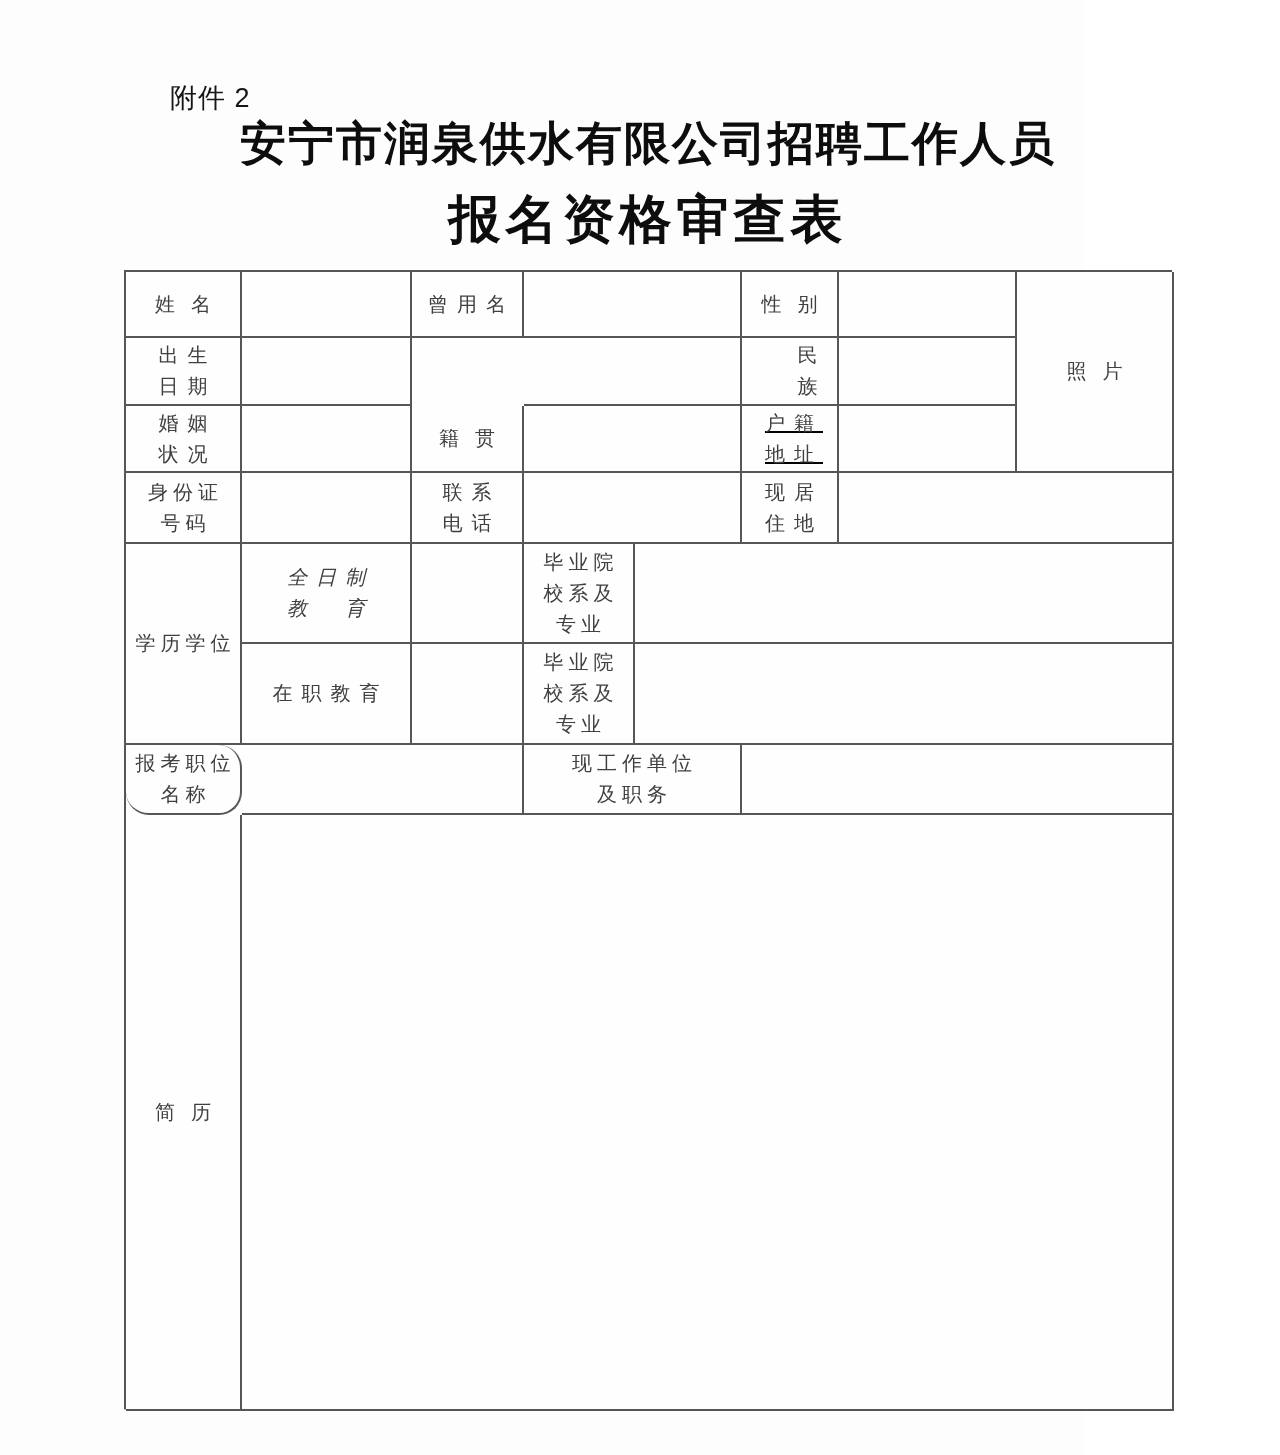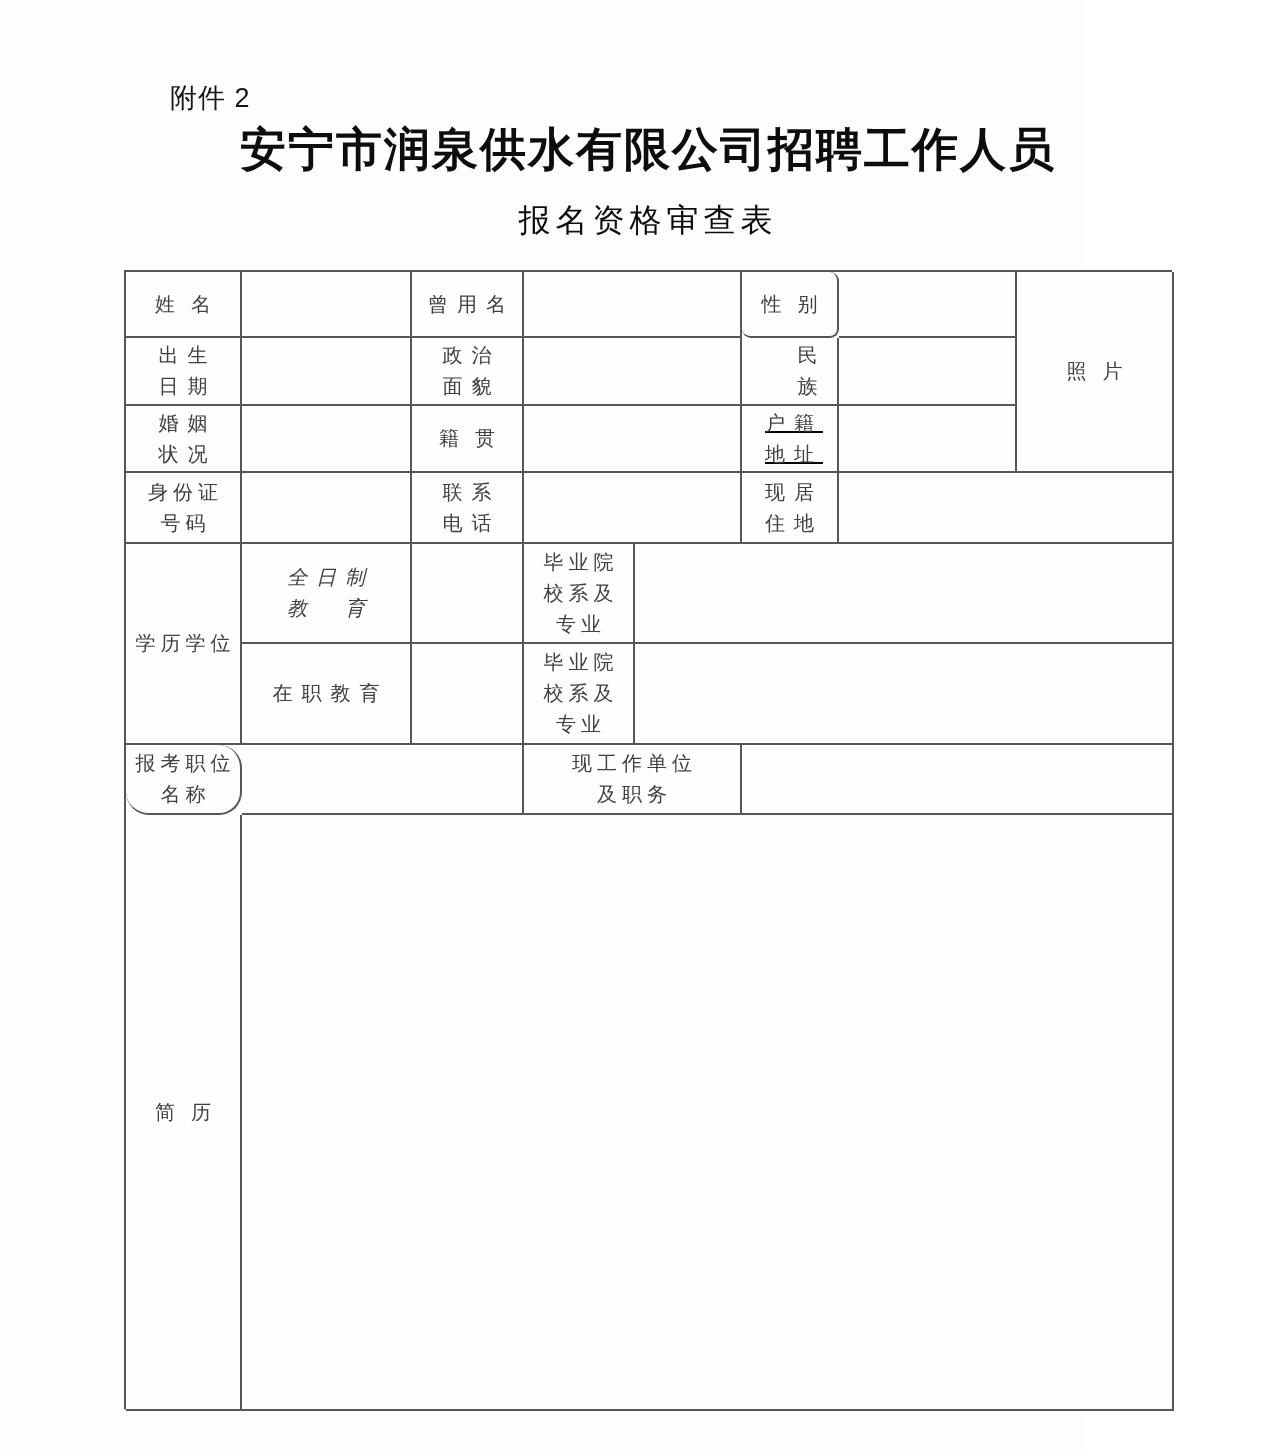--- a/index.html
+++ b/index.html
@@ -22,37 +22,37 @@
     left: 170px;
     top: 80px;
     font-family: "Liberation Sans", sans-serif;
     font-size: 27px;
     color: #161616;
     letter-spacing: 1px;
   }
   .titles {
     position: absolute;
     left: 124px;
-    top: 120px;
+    top: 114px;
     width: 1048px;
     text-align: center;
     color: #0d0d0d;
   }
   .title-1 {
     font-size: 46px;
     font-weight: bold;
     letter-spacing: 2px;
     line-height: 60px;
   }
   .title-2 {
-    font-size: 32px;
-    font-weight: normal;
+    font-size: 52px;
+    font-weight: bold;
     letter-spacing: 5px;
     line-height: 56px;
-    margin-top: 12px;
+    margin-top: 18px;
   }
   .form-table {
     position: absolute;
     left: 124px;
     top: 270px;
     width: 1048px;
     height: 1139px;
     display: grid;
     grid-template-columns: 116px 170px 112px 111px 107px 97px 178px 157px;
     grid-template-rows: 66px 68px 67px 71px 100px 101px 70px 596px;
@@ -77,21 +77,21 @@
     line-height: 31px;
     letter-spacing: 9px;
     padding-left: 9px;
   }
   .lbl.wide  { letter-spacing: 16px; padding-left: 16px; }
   .lbl.tight { letter-spacing: 5px;  padding-left: 5px; }
   .val { font-size: 20px; color: #333; }
   
   .c-name-l   { grid-area: 1/1/2/2; } .c-name-v   { grid-area: 1/2/2/3; }
   .c-form-l   { grid-area: 1/3/2/4; } .c-form-v   { grid-area: 1/4/2/6; }
-  .c-gend-l   { grid-area: 1/6/2/7; border-radius: 9px; } .c-gend-v   { grid-area: 1/7/2/8; }
+  .c-gend-l   { grid-area: 1/6/2/7; } .c-gend-v   { grid-area: 1/7/2/8; }
   .c-photo    { grid-area: 1/8/4/9; }
   .c-birt-l   { grid-area: 2/1/3/2; } .c-birt-v   { grid-area: 2/2/3/3; }
   .c-poli-l   { grid-area: 2/3/3/4; } .c-poli-v   { grid-area: 2/4/3/6; }
   .c-ethn-l   { grid-area: 2/6/3/7; padding-left: 36px; } .c-ethn-v   { grid-area: 2/7/3/8; }
   .c-mari-l   { grid-area: 3/1/4/2; } .c-mari-v   { grid-area: 3/2/4/3; }
   .c-nati-l   { grid-area: 3/3/4/4; } .c-nati-v   { grid-area: 3/4/4/6; }
   .c-hous-l   { grid-area: 3/6/4/7; text-decoration: underline; } .c-hous-v   { grid-area: 3/7/4/8; }
   .c-idnum-l  { grid-area: 4/1/5/2; } .c-idnum-v  { grid-area: 4/2/5/3; }
   .c-phone-l  { grid-area: 4/3/5/4; } .c-phone-v  { grid-area: 4/4/5/6; }
   .c-resi-l   { grid-area: 4/6/5/7; } .c-resi-v   { grid-area: 4/7/5/9; }
@@ -132,24 +132,20 @@
     <div class="cell c-gend-v val"></div>
     <div class="cell c-photo">
         <span class="lbl wide">照片</span>
       </div>
 
     <div class="cell c-birt-l">
         <span class="lbl">出生
 日期</span>
       </div>
     <div class="cell c-birt-v val"></div>
-    <div class="cell c-poli-l">
-        <span class="lbl">政治
-面貌</span>
-      </div>
     <div class="cell c-poli-v val"></div>
     <div class="cell c-ethn-l">
         <span class="lbl wide">民族</span>
       </div>
     <div class="cell c-ethn-v val"></div>
 
     <div class="cell c-mari-l">
         <span class="lbl">婚姻
 状况</span>
       </div>

